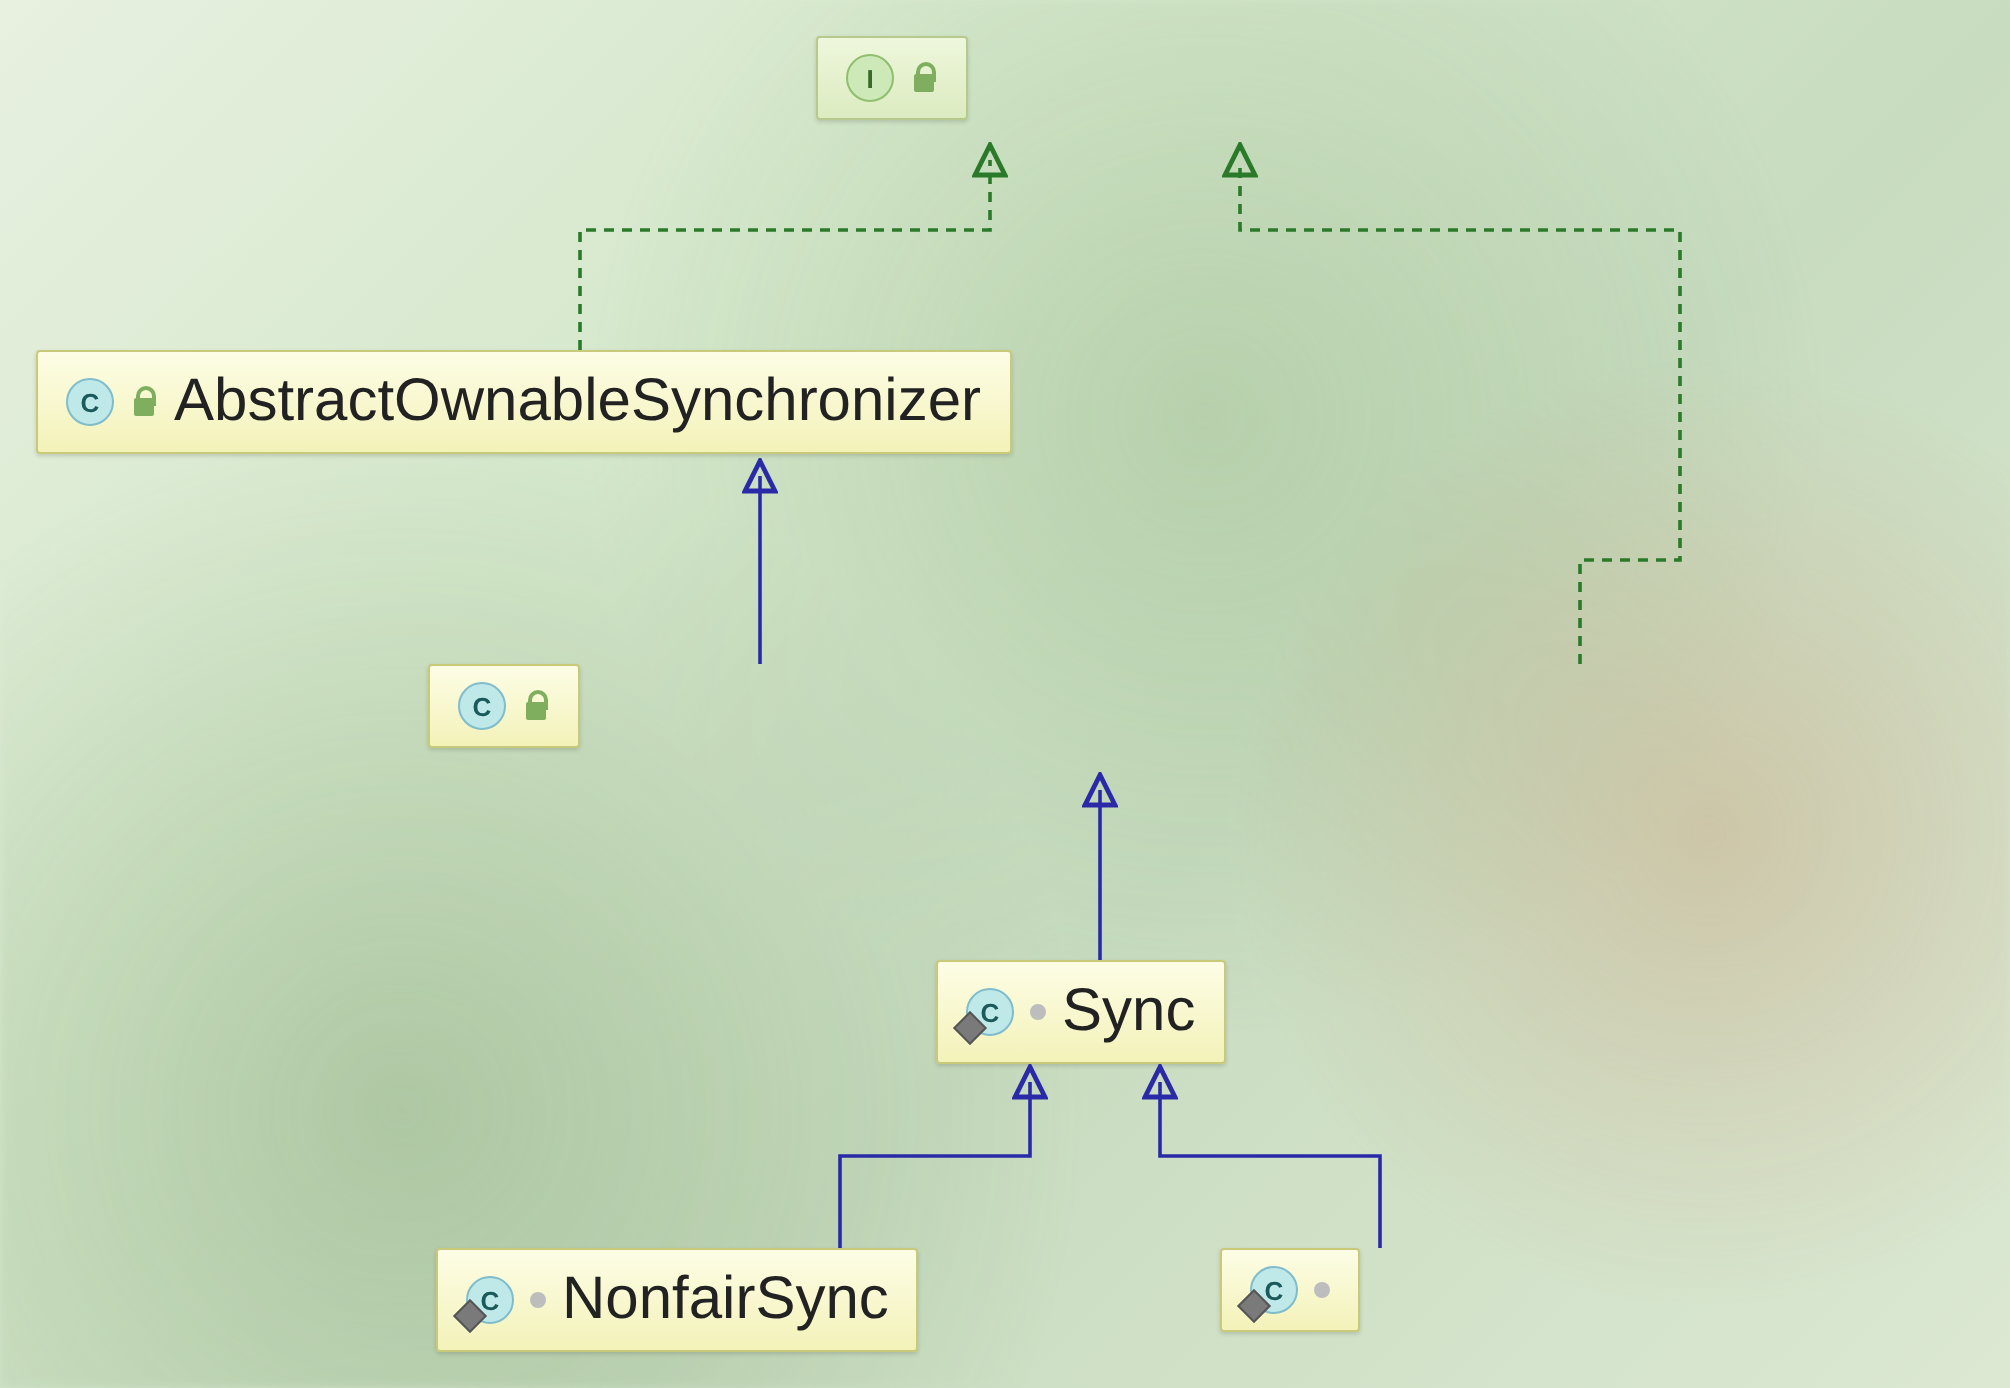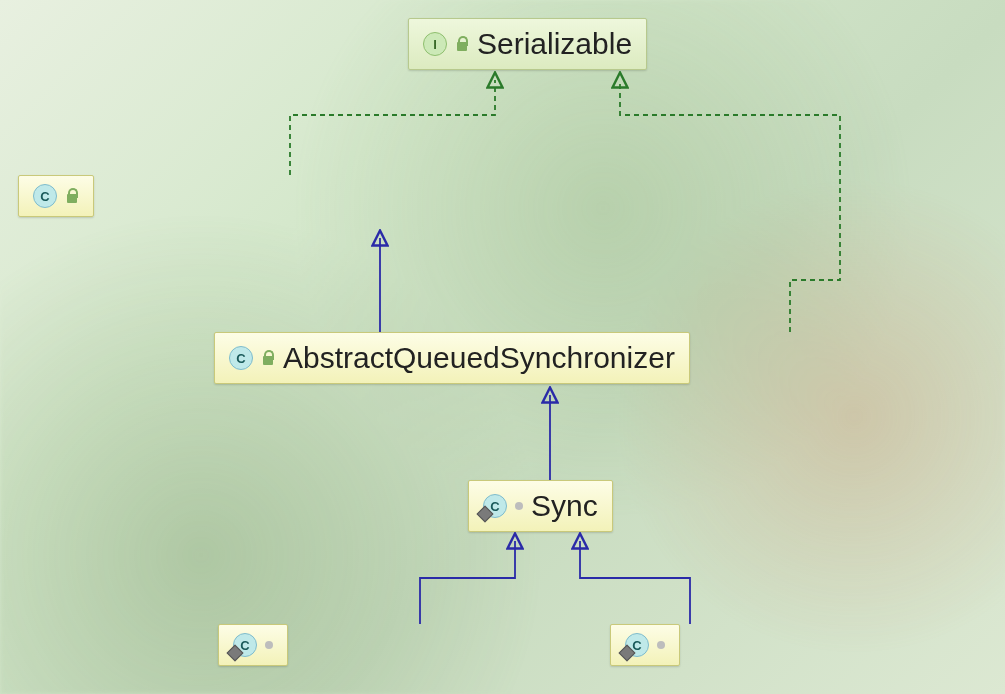--- a/index.html
+++ b/index.html
@@ -101,49 +101,49 @@
 <body>
 
 <div class="bgblur"></div>
 
 <div class="node interface" style="left:408px; top:18px;">
   <span class="badge iface">I</span>
   <span class="lock">
       <span class="shackle"></span>
       <span class="body"></span>
     </span>
-  <span>Serializable</span>
 </div>
 
 <div class="node" style="left:18px; top:175px;">
   <span class="badge">C</span>
   <span class="lock">
       <span class="shackle"></span>
       <span class="body"></span>
     </span>
+  <span>AbstractOwnableSynchronizer</span>
 </div>
 
 <div class="node" style="left:214px; top:332px;">
   <span class="badge">C</span>
   <span class="lock">
       <span class="shackle"></span>
       <span class="body"></span>
     </span>
-  <span>AbstractQueuedSynchronizer</span>
 </div>
 
 <div class="node" style="left:468px; top:480px;">
   <span class="badge"><span class="diamond"></span>C</span>
   <span class="dot"></span>
   <span>Sync</span>
 </div>
 
 <div class="node" style="left:218px; top:624px;">
   <span class="badge"><span class="diamond"></span>C</span>
   <span class="dot"></span>
+  <span>NonfairSync</span>
 </div>
 
 <div class="node" style="left:610px; top:624px;">
   <span class="badge"><span class="diamond"></span>C</span>
   <span class="dot"></span>
 </div>
 
 <svg class="connectors">
   <defs>
     <marker id="arrow-blue" viewBox="0 0 12 12" refX="6" refY="6" markerWidth="10" markerHeight="10" orient="auto-start-reverse">

